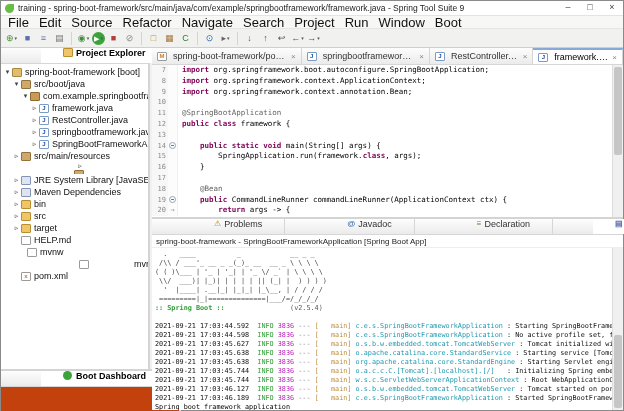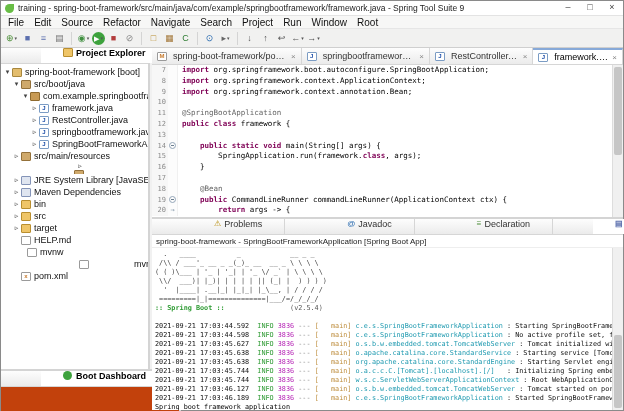--- a/index.html
+++ b/index.html
@@ -8,21 +8,21 @@
   :root{--clr-info:#2e9b33;--clr-pid:#b523b5;--clr-separator:#888;--clr-thread:#bf8f3f;
     --clr-logger:#1f9ab0;--clr-banner:#3d3d3d;--clr-version:#555;--clr-keyword:#7f0055;--clr-annotation:#646464;}
   #window{position:absolute;inset:0;border:1px solid #8a8a8a;background:#f1f1f1;}
   
   .titlebar{height:15px;display:flex;align-items:center;background:#fff;border-bottom:1px solid #e3e3e3;padding-left:4px;}
   .leaf{width:9px;height:9px;background:#68bd45;border-radius:50% 0 50% 50%;margin-right:4px;flex:0 0 auto;}
   .title-text{flex:1;font-size:8.5px;white-space:nowrap;overflow:hidden;color:#222;}
   .win-btn{width:22px;height:14px;text-align:center;line-height:13px;font-size:9px;color:#444;}
   
   .menubar{height:13px;display:flex;align-items:center;background:#f7f7f6;border-bottom:1px solid #e6e6e6;padding-left:2px;}
-  .menu-item{padding:0 5px;font-size:10px;color:#111;}
+  .menu-item{padding:0 5px;font-size:13px;color:#111;}
   
   .toolbar{height:19px;display:flex;align-items:center;background:#f1f1f0;border-bottom:1px solid #cfcfcf;padding:0 3px;gap:1px;}
   .tbtn{min-width:15px;height:15px;display:inline-flex;align-items:center;justify-content:center;border-radius:2px;}
   .tbtn.round{background:#3da23d;border-radius:50%;width:13px;height:13px;min-width:13px;}
   .tglyph{font-size:9px;line-height:1;}
   .tbtn.round .tglyph{font-size:7px;}
   .dd{font-size:5px;color:#555;margin-left:1px;}
   .tsep{width:1px;height:13px;background:#d4d4d4;margin:0 3px;}
   
   .pane-header{height:16px;display:flex;align-items:stretch;background:linear-gradient(#fdfdfd,#ebebeb);
@@ -109,21 +109,21 @@
   <div class="menubar" id="menubar">
       <span class="menu-item">File</span>
       <span class="menu-item">Edit</span>
       <span class="menu-item">Source</span>
       <span class="menu-item">Refactor</span>
       <span class="menu-item">Navigate</span>
       <span class="menu-item">Search</span>
       <span class="menu-item">Project</span>
       <span class="menu-item">Run</span>
       <span class="menu-item">Window</span>
-      <span class="menu-item">Root</span>
+      <span class="menu-item">Boot</span>
     </div>
 
   <div class="toolbar" id="toolbar">
       <span class="tbtn">
         <span class="tglyph" style="color: rgb(78, 143, 58);">⊕</span>
         <span class="dd">▾</span>
       </span>
       <span class="tbtn">
         <span class="tglyph" style="color: rgb(91, 111, 174);">■</span>
       </span>

